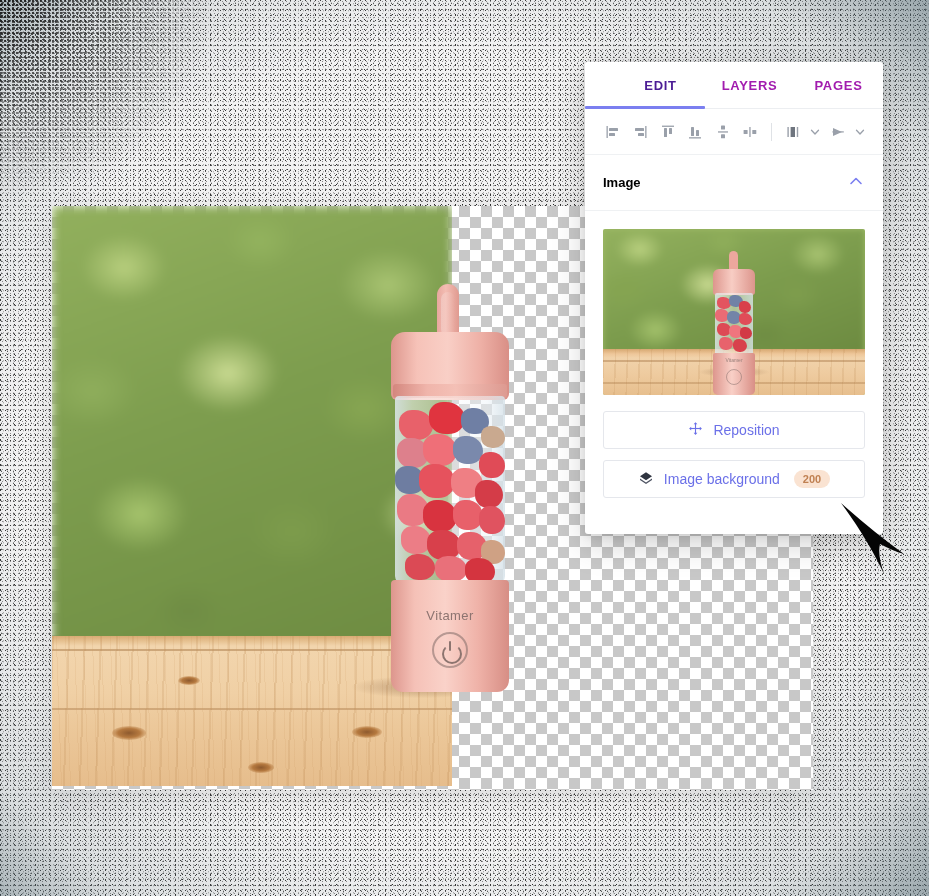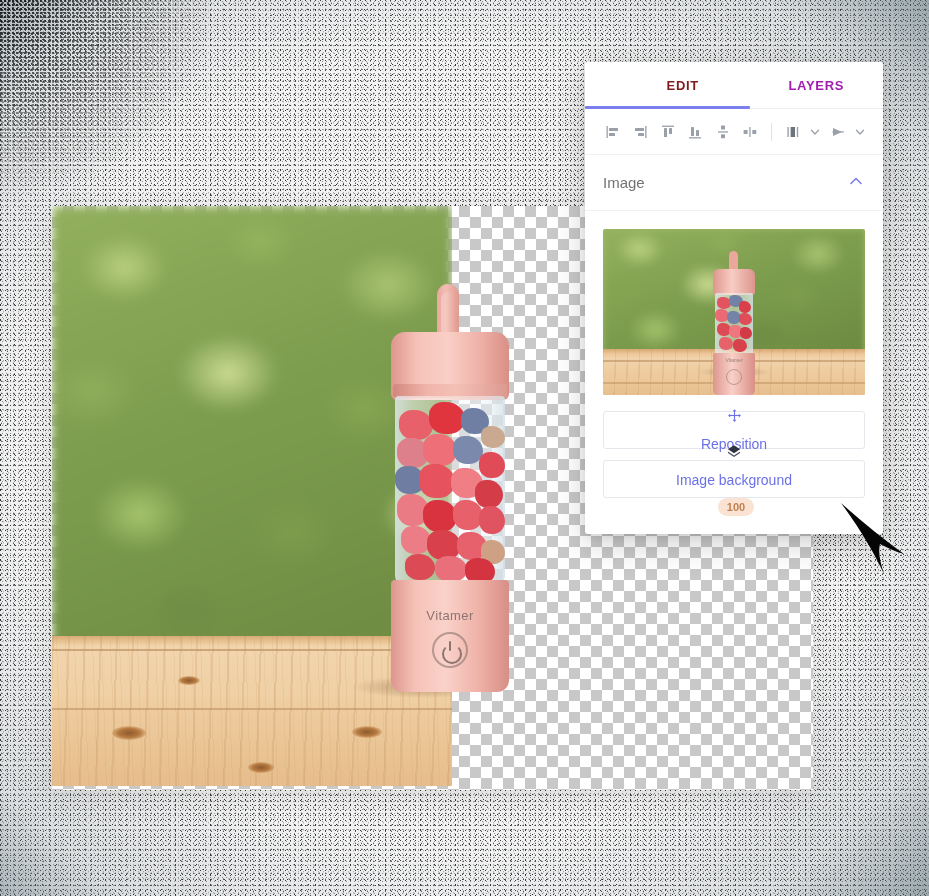--- a/index.html
+++ b/index.html
@@ -152,41 +152,41 @@
     position: absolute; left: 585px; top: 62px; width: 298px; height: 472px;
     background: #ffffff; border-radius: 3px;
     box-shadow: 0 10px 34px rgba(0,0,0,0.18), 0 2px 8px rgba(0,0,0,0.08);
   }
   #tabs { display: flex; height: 47px; border-bottom: 1px solid #eceef1; }
   .tab {
     flex: 1; display: flex; align-items: center; justify-content: center;
     font-size: 13px; font-weight: bold; letter-spacing: 0.7px;
     color: #a21caf; cursor: pointer; position: relative;
   }
-  .tab.active { color: #7f1d1d; padding-left: 31px; }
+  .tab.active { color: #4c1d95; padding-left: 31px; }
   .tab.active::after {
     content: ""; position: absolute; left: 0; right: 0; bottom: -1px;
     height: 3px; background: #7b7ff0; border-radius: 1px;
   }
   #align-toolbar {
     display: flex; align-items: center; gap: 0;
     height: 46px; padding: 0 14px; border-bottom: 1px solid #eff1f3;
   }
   .tb-btn {
     width: 28px; height: 28px; display: flex; align-items: center; justify-content: center;
     cursor: pointer; border-radius: 3px;
   }
   .tb-sep { width: 1px; height: 18px; background: #dfe2e6; margin: 0 7px; }
   .chev { width: 18px; height: 28px; display:flex; align-items:center; justify-content:center; cursor:pointer; }
 
   #section-head {
     height: 56px; display: flex; align-items: center; justify-content: space-between;
     padding: 0 18px; border-bottom: 1px solid #eff1f3;
   }
-  #section-title { font-size: 15px; font-weight: normal; color: #737373; }
+  #section-title { font-size: 13px; font-weight: bold; color: #000000; }
 
   #thumb-wrap { padding: 18px 18px 0 18px; }
   #thumb {
     width: 262px; height: 166px; border-radius: 2px; overflow: hidden; position: relative;
     background: #9fbb68;
   }
   .th-foliage {
     position:absolute; left:0; top:0; width:262px; height:126px;
     background:
       radial-gradient(ellipse 40px 30px at 14% 16%, #b9d07f 0%, transparent 62%),
@@ -217,21 +217,21 @@
   .th-base { position:absolute; left:2px; top:102px; width:42px; height:42px; background:linear-gradient(90deg,#dd968d,#f9d0c7 45%,#d98f86); border-radius:2px 2px 5px 5px; }
   .th-ring { position:absolute; left:13px; top:16px; width:16px; height:16px; border:1.6px solid rgba(130,108,104,0.5); border-radius:50%; }
   .th-brand { position:absolute; left:0; top:4px; width:42px; text-align:center; font-size:5px; color:#9a807b; }
   .th-shadow { position:absolute; left:96px; top:138px; width:70px; height:10px; background:radial-gradient(ellipse at 50% 50%, rgba(120,80,50,0.38) 0%, rgba(120,80,50,0) 72%); }
 
   #action-list { padding: 16px 18px 0 18px; }
   .action-btn {
     width: 262px; height: 38px;
     border: 1px solid #e5e7ec; border-radius: 3px; background: #fff;
     display: flex; align-items: center; justify-content: center; gap: 10px;
-    font-size: 14px; color: #6b70e8; cursor: pointer; margin-bottom: 11px; flex-direction: column;
+    font-size: 14px; color: #6b70e8; cursor: pointer; margin-bottom: 11px;
   }
   .badge {
     background: #fae3d2; color: #c08152; font-size: 11px; font-weight: bold;
     border-radius: 11px; padding: 3px 9px; margin-left: 4px;
   }
 
   
   #cursor { position: absolute; left: 836px; top: 500px; width: 70px; height: 88px; pointer-events: none; }
 </style>
 </head>
@@ -289,20 +289,23 @@
 
 <div id="side-panel">
 
   <div id="tabs">
     <div class="tab active">
       <span>EDIT</span>
     </div>
     <div class="tab">
       <span>LAYERS</span>
     </div>
+    <div class="tab">
+      <span>PAGES</span>
+    </div>
   </div>
 
   <div id="align-toolbar">
     <div class="tb-btn">
       <svg width="16" height="16" viewBox="0 0 16 16">
           <rect x="1.5" y="2" width="1.3" height="12" fill="#9aa0aa"></rect>
           <rect x="4" y="4" width="9" height="3" rx="0.6" fill="#9aa0aa"></rect>
           <rect x="4" y="9" width="6" height="3" rx="0.6" fill="#9aa0aa"></rect>
         </svg>
     </div>
@@ -420,21 +423,21 @@
     </div>
 
     <div class="action-btn">
       <span>
         <svg width="16" height="16" viewBox="0 0 16 16">
           <path d="M8 2.2 L14 6.2 L8 10.2 L2 6.2 Z" fill="#2f3440"></path>
           <path d="M2 8.6 L8 12.6 L14 8.6 L14 9.9 L8 13.9 L2 9.9 Z" fill="#4b5160"></path>
         </svg>
       </span>
       <span>Image background</span>
-      <span class="badge">100</span>
+      <span class="badge">200</span>
     </div>
   </div>
 </div>
 
 <div id="cursor">
   <svg width="70" height="88" viewBox="0 0 70 88">
     <path d="M5 3 C22 26, 38 52, 48 74 C44 62, 42 52, 44 44 C52 48, 60 52, 68 54 C46 38, 24 20, 5 3 Z" fill="#050505"></path>
   </svg>
 </div>
 

